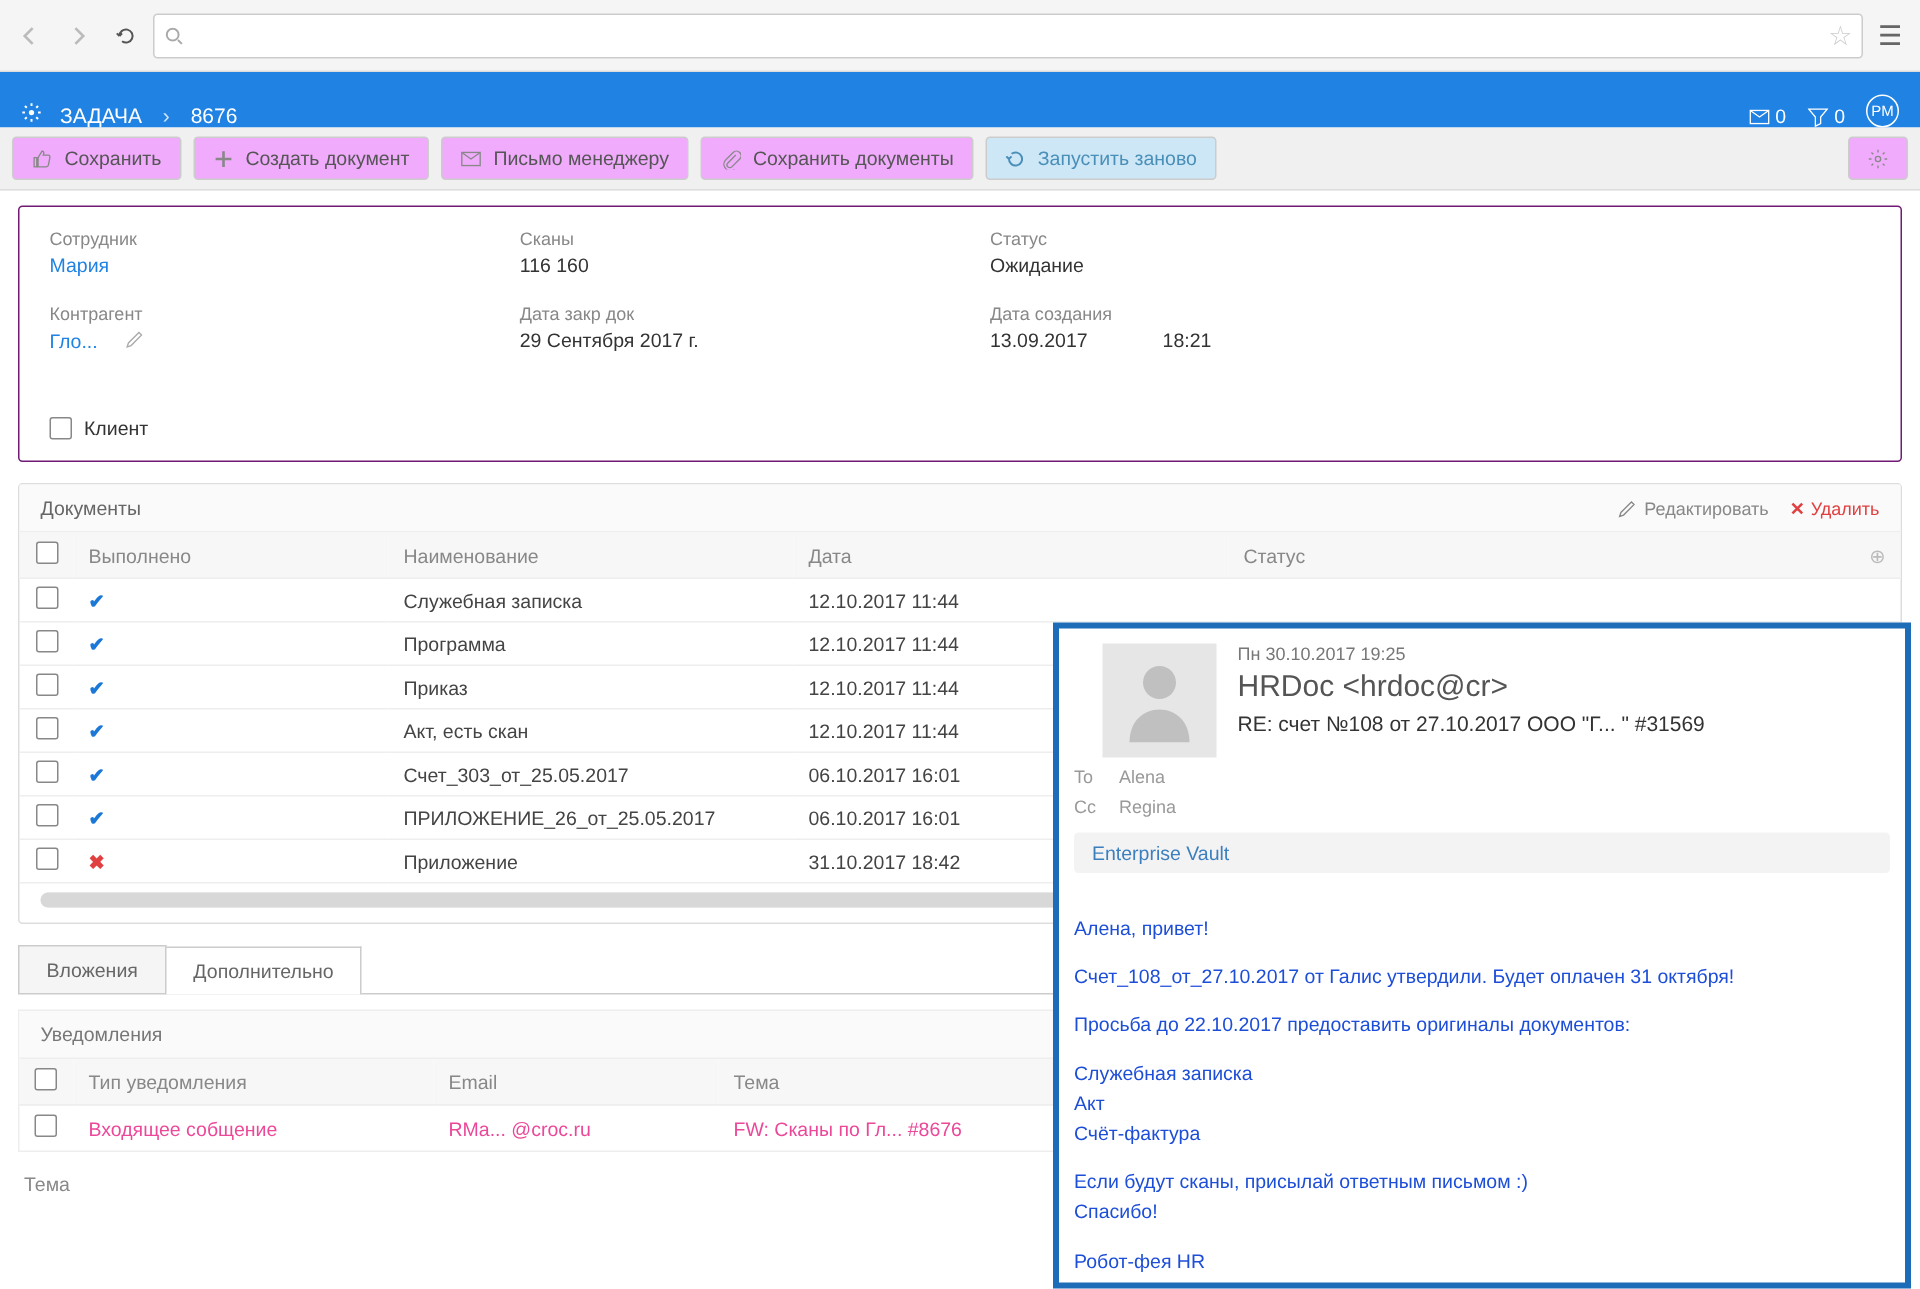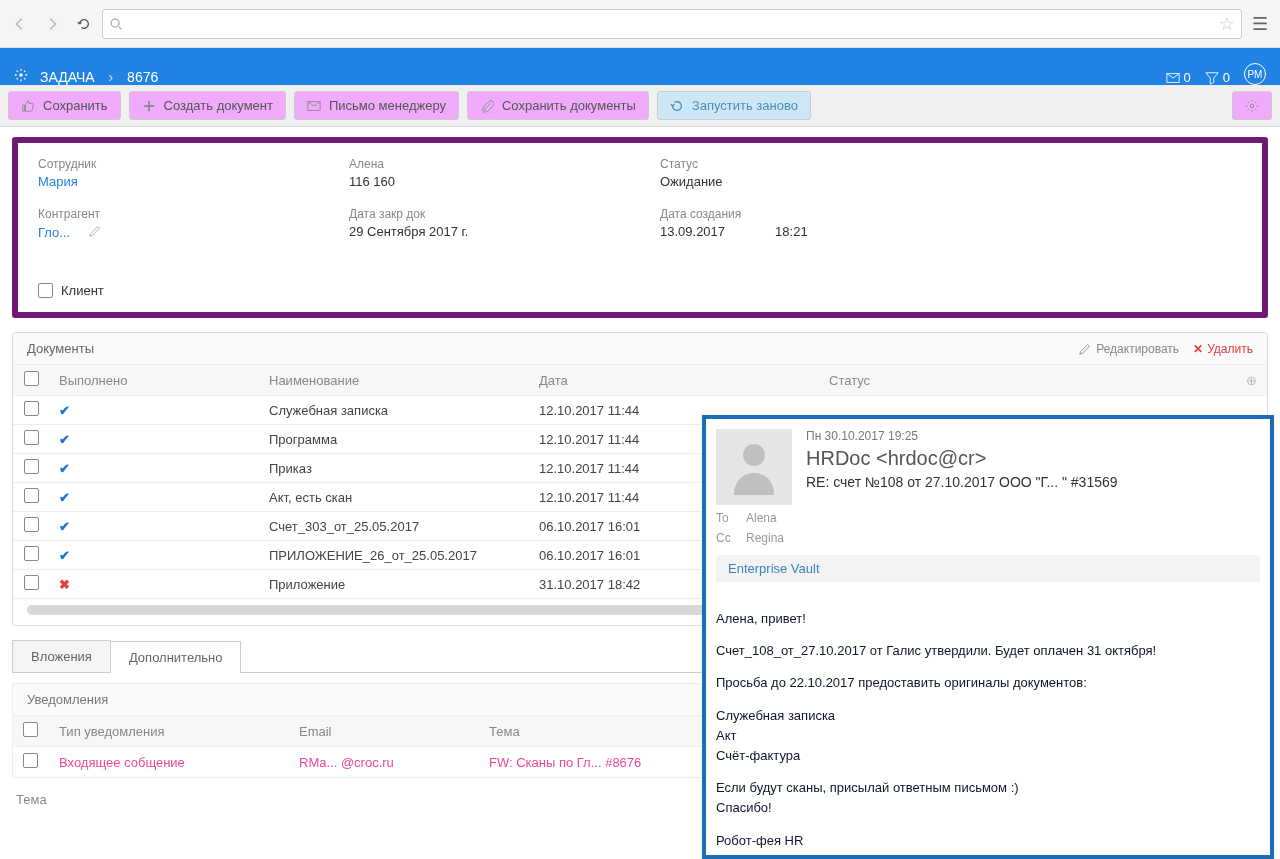--- a/index.html
+++ b/index.html
@@ -24,21 +24,21 @@
 
 
 .toolbar { background: #f0f0f0; border-bottom: 1px solid #ddd; padding: 6px 8px; display: flex; gap: 8px; }
 .tb-btn { background: #f0abfc; border: 1px solid #ccc; border-radius: 3px; padding: 6px 12px; display: inline-flex; align-items: center; gap: 8px; font-size: 13px; color: #555; cursor: pointer; }
 .tb-btn.highlight { background: #cde7f6; color: #4a8fb8; }
 .tb-gear { margin-left: auto; }
 
 .content { padding: 10px 12px; }
 
 
-.card { border: 6px solid #701a75; border-radius: 3px; padding: 14px 20px; margin-bottom: 14px; }
+.card { border: 1px solid #701a75; border-radius: 3px; padding: 14px 20px; margin-bottom: 14px; }
 .info-grid { display: flex; gap: 40px; }
 .info-col { flex: 1; display: flex; flex-direction: column; gap: 18px; }
 .field-label { color: #888; font-size: 12px; margin-bottom: 3px; }
 .field-value { font-size: 13px; color: #333; }
 .field-value.link { color: #2082e3; }
 .field-row-inline { display: flex; align-items: center; gap: 10px; }
 .pencil { color: #aaa; font-size: 12px; margin-left: 8px; cursor: pointer; }
 .chk-row { display: flex; align-items: center; gap: 8px; margin-top: 24px; }
 .chk { width: 15px; height: 15px; border: 1px solid #888; border-radius: 2px; cursor: pointer; display: inline-block; background: #fff; }
 
@@ -70,31 +70,31 @@
 .tbl2 th { font-weight: normal; color: #888; background: #f7f7f7; padding: 6px 10px; text-align: left; border-bottom: 1px solid #eee; font-size: 13px; }
 .tbl2 td { padding: 6px 10px; font-size: 13px; color: #ec4899; }
 .tbl2 .col-chk { width: 36px; }
 .tbl2 .col-type { width: 240px; }
 .tbl2 .col-email { width: 190px; }
 .theme-lbl { color: #888; margin: 14px 0 6px 4px; }
 
 
 .email { position: absolute; right: 6px; top: 415px; width: 572px; bottom: 0; border: 4px solid #1c6cb8; background: #fff; overflow: hidden; }
 .email-inner { padding: 10px; }
-.email-head { display: flex; gap: 14px; }
+.email-head { display: flex; gap: 14px; margin-left: 19px; }
 .email-avatar { width: 76px; height: 76px; background: #e6e6e6; display: flex; align-items: center; justify-content: center; }
 .email-avatar svg { width: 50px; height: 56px; fill: #c0c0c0; }
 .email-titles { flex: 1; }
 .email-date { color: #777; font-size: 12px; margin-bottom: 4px; }
 .email-from { color: #555; font-size: 20px; font-family: 'Segoe UI Light', Arial; font-weight: 300; margin-bottom: 4px; }
 .email-subject { color: #333; font-size: 14px; }
 .email-meta { display: flex; gap: 12px; margin-top: 6px; font-size: 12px; color: #999; }
 .email-meta-lbl { width: 18px; }
 .email-ev { background: #f3f3f3; border-radius: 3px; padding: 6px 12px; margin-top: 10px; color: #3b7fbf; font-size: 13px; }
-.email-body { margin-top: 28px; color: #0f172a; font-size: 13px; line-height: 1.4; }
+.email-body { margin-top: 28px; color: #1d4ed8; font-size: 13px; line-height: 1.4; }
 .email-body p { margin-bottom: 14px; }
 .email-body .list p { margin-bottom: 2px; }
 
 svg.ico { width: 14px; height: 14px; }
 </style>
 </head>
 <body>
 
 <div class="chrome">
   <div class="nav-btn">
@@ -214,21 +214,21 @@
             </span>
           </div>
         </div>
         <div class="chk-row">
           <span class="chk"></span>
           <span>Клиент</span>
         </div>
       </div>
       <div class="info-col">
         <div>
-          <div class="field-label">Алена</div>
+          <div class="field-label">Сканы</div>
           <div class="field-value">116 160</div>
         </div>
         <div>
           <div class="field-label">Дата закр док</div>
           <div class="field-value">29 Сентября 2017 г.</div>
         </div>
       </div>
       <div class="info-col">
         <div>
           <div class="field-label">Статус</div>

